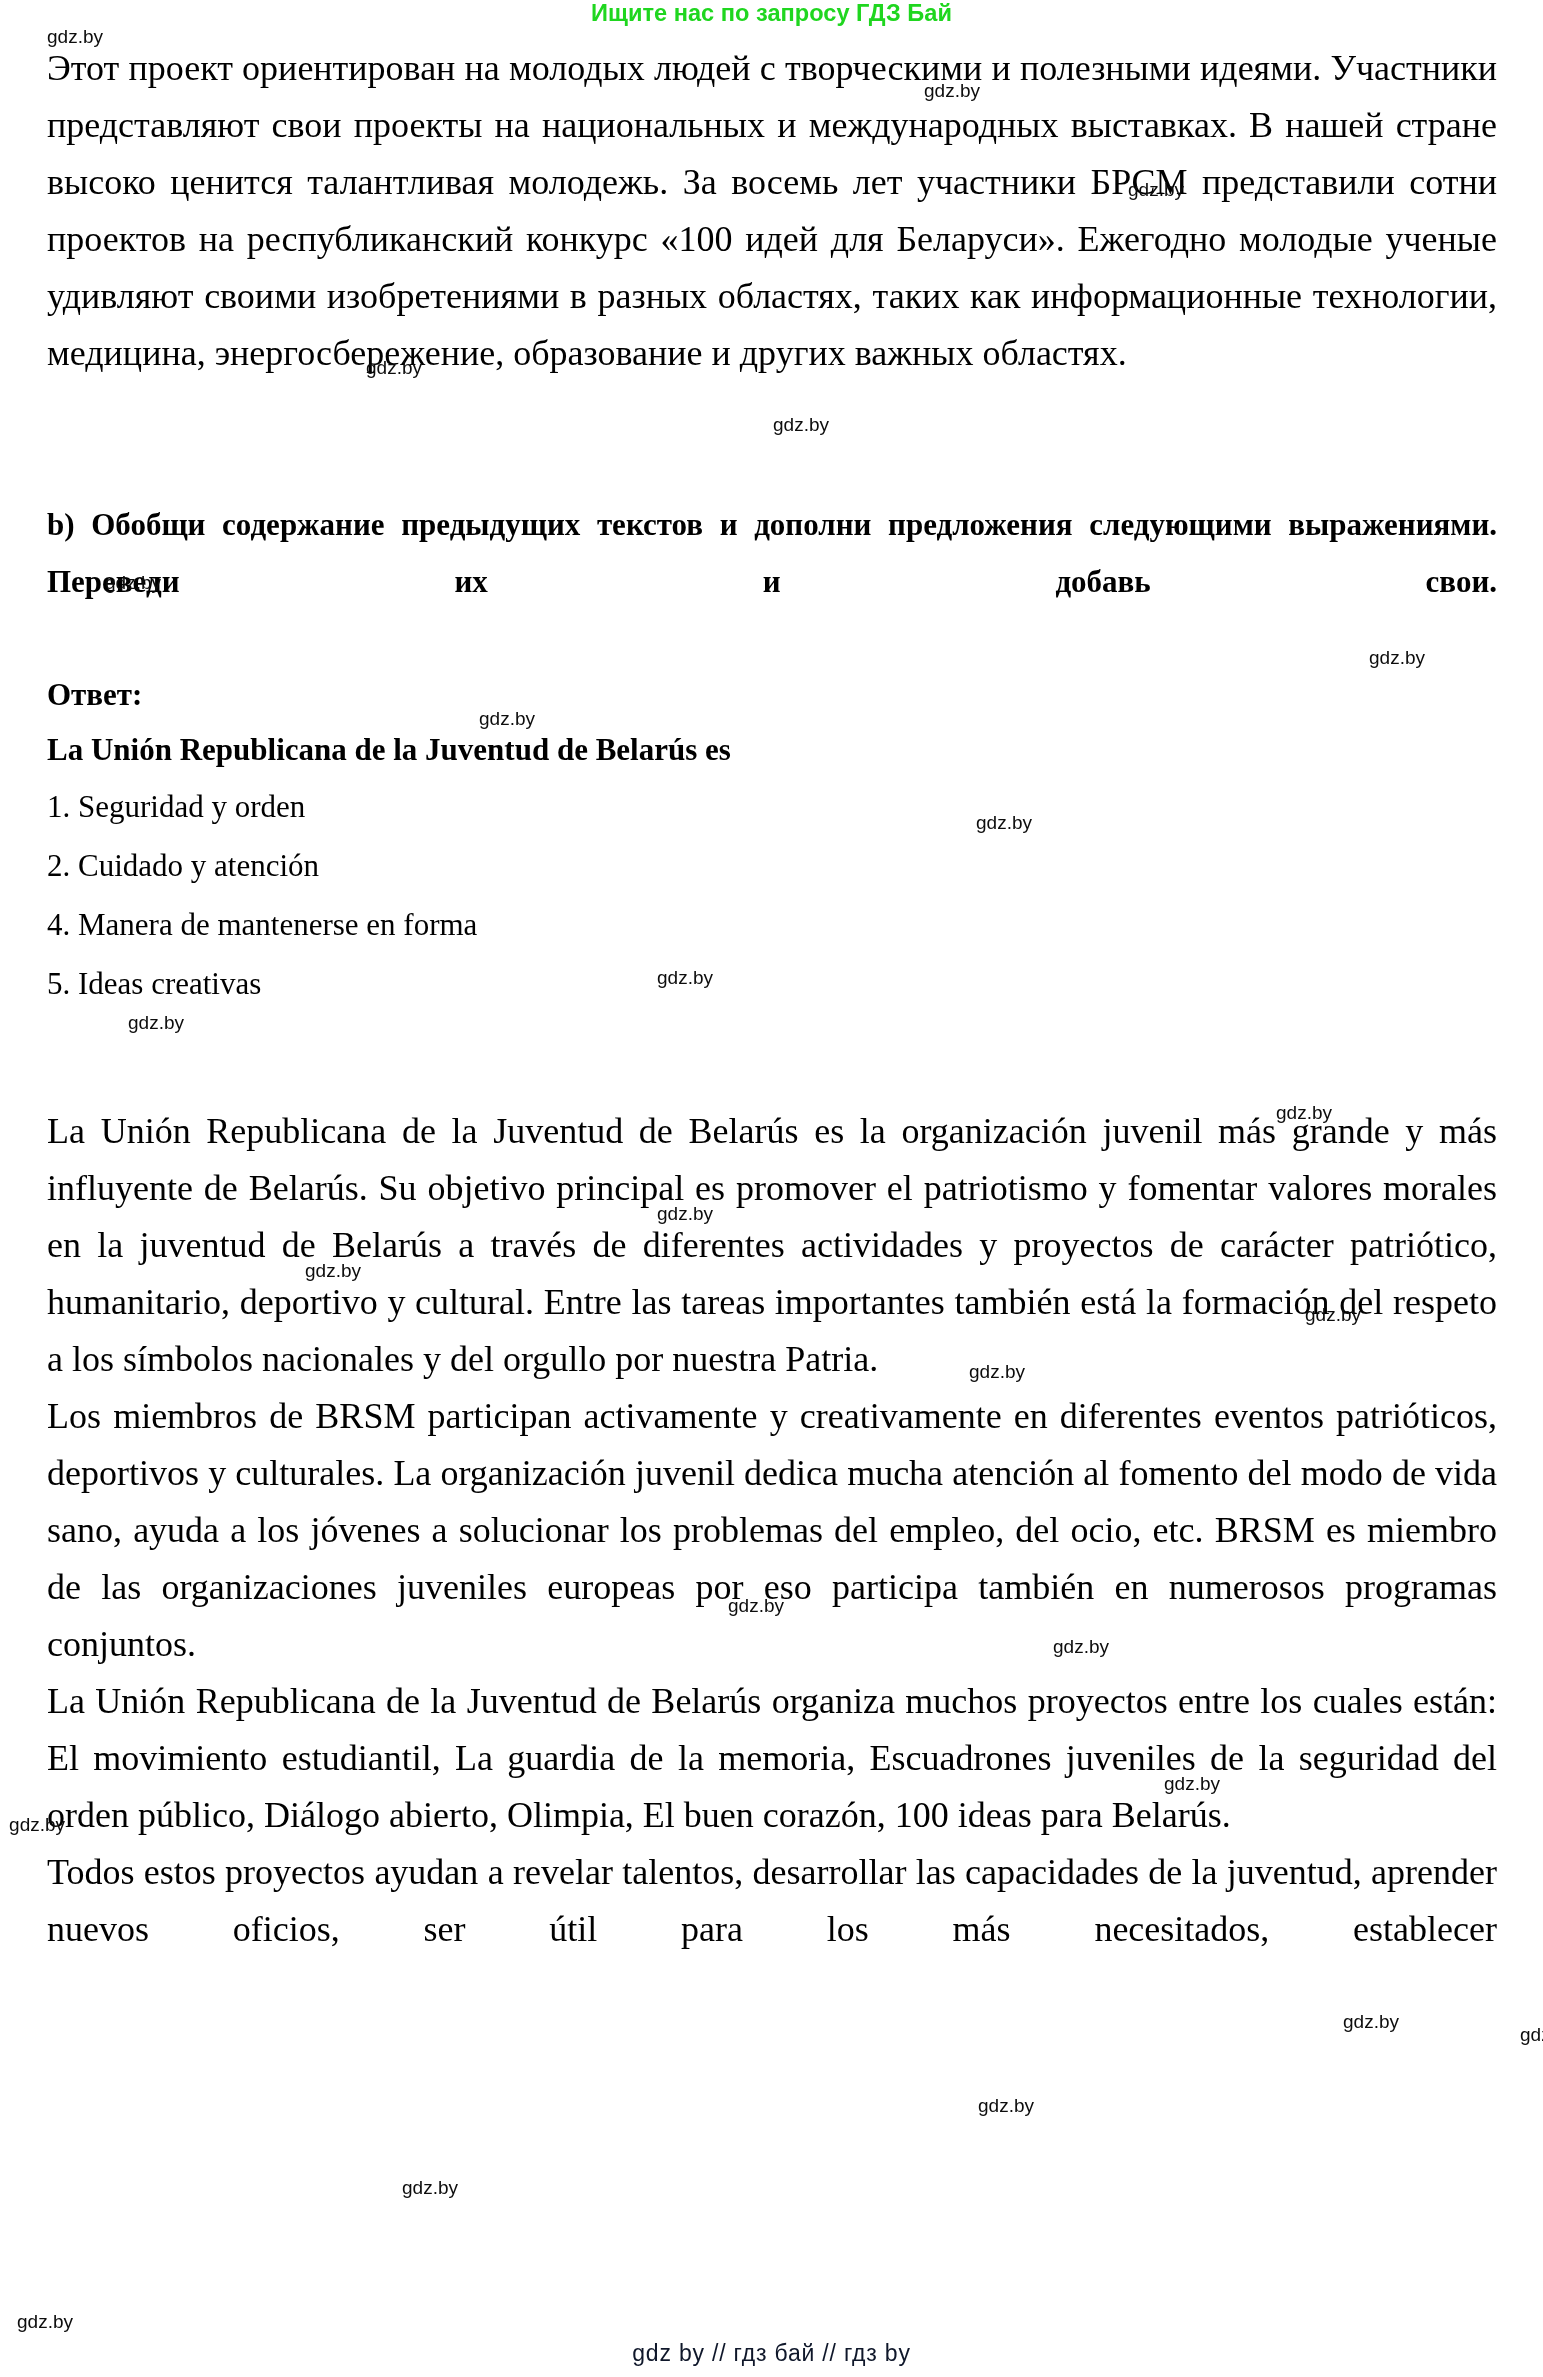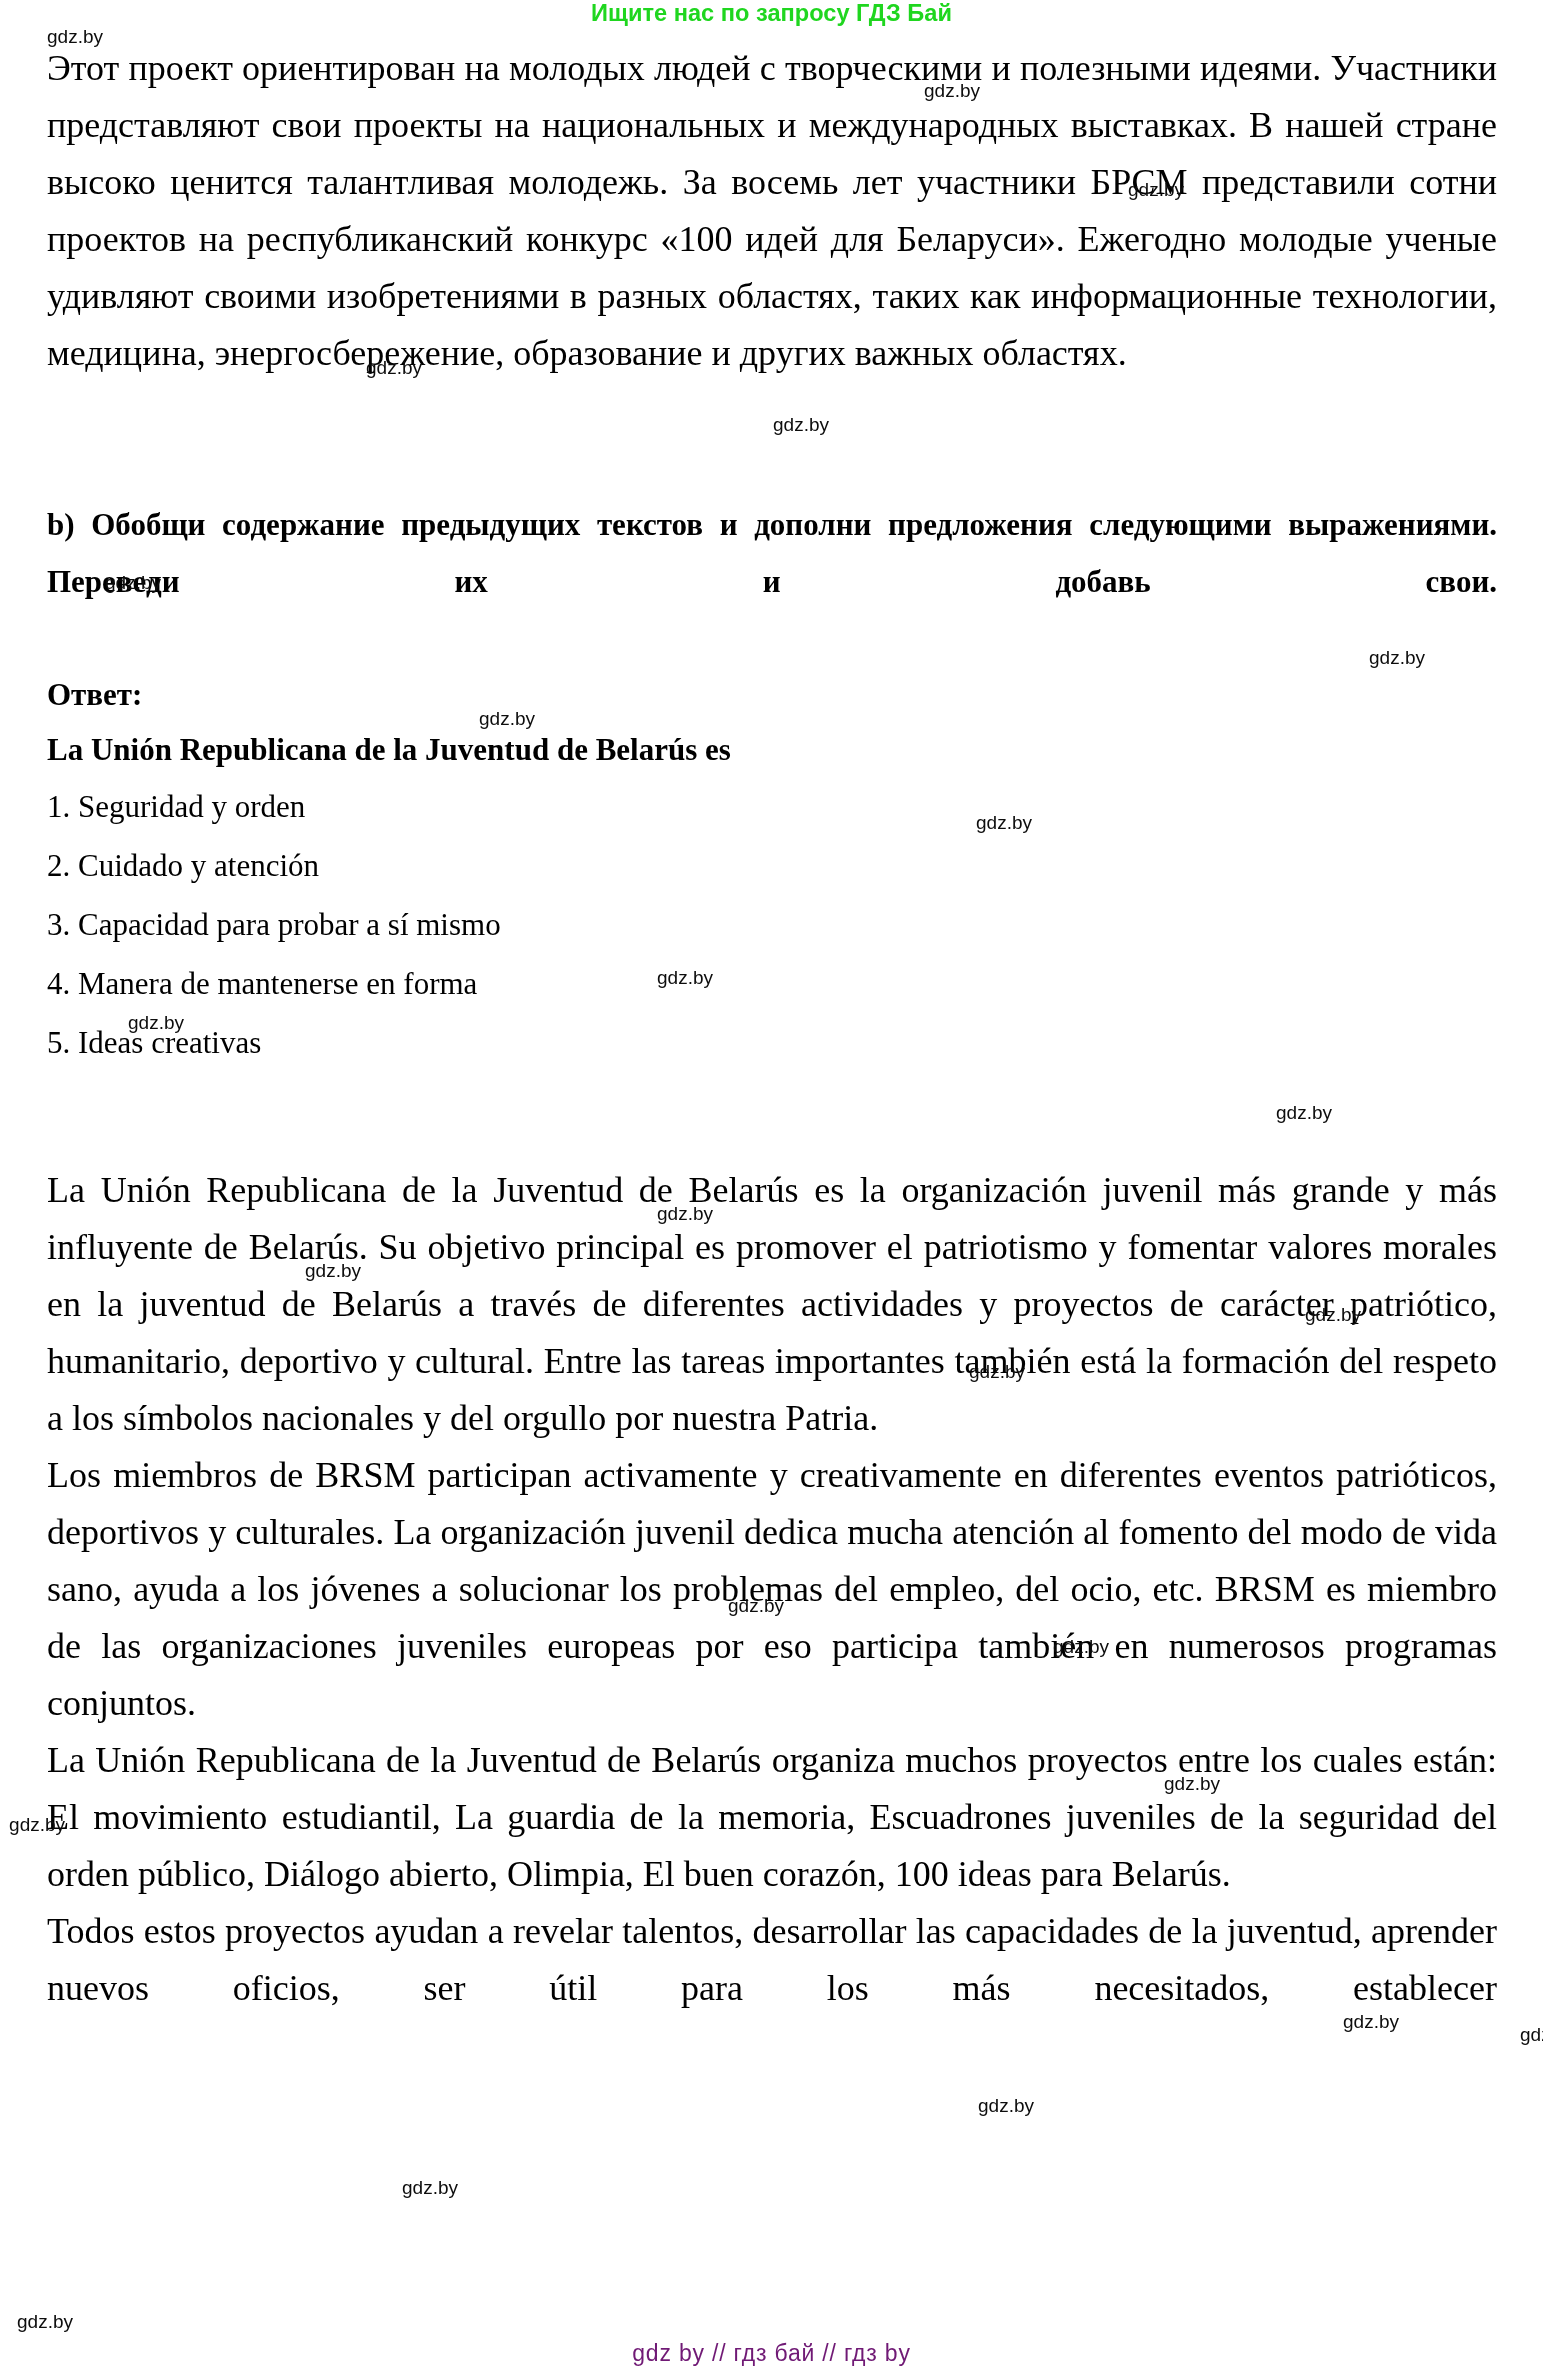--- a/index.html
+++ b/index.html
@@ -190,35 +190,34 @@
 
     <p class="bold-task">b) Обобщи содержание предыдущих текстов и дополни предложения следующими выражениями. Переведи их и добавь свои.</p>
 
     <p class="answer-label">Ответ:</p>
 
     <p class="list-head">La Unión Republicana de la Juventud de Belarús es</p>
 
     <ul class="num-list" id="answer-items">
       <li>1. Seguridad y orden</li>
       <li>2. Cuidado y atención</li>
-      <li>3. Capacidad para probar a sí mismo</li>
       <li>4. Manera de mantenerse en forma</li>
       <li>5. Ideas creativas</li>
     </ul>
 
     <div class="spacer-lg"></div>
 
     <p class="para">La Unión Republicana de la Juventud de Belarús es la organización juvenil más grande y más influyente de Belarús. Su objetivo principal es promover el patriotismo y fomentar valores morales en la juventud de Belarús a través de diferentes actividades y proyectos de carácter patriótico, humanitario, deportivo y cultural. Entre las tareas importantes también está la formación del respeto a los símbolos nacionales y del orgullo por nuestra Patria.</p>
 
     <p class="para">Los miembros de BRSM participan activamente y creativamente en diferentes eventos patrióticos, deportivos y culturales. La organización juvenil dedica mucha atención al fomento del modo de vida sano, ayuda a los jóvenes a solucionar los problemas del empleo, del ocio, etc. BRSM es miembro de las organizaciones juveniles europeas por eso participa también en numerosos programas conjuntos.</p>
 
     <p class="para">La Unión Republicana de la Juventud de Belarús organiza muchos proyectos entre los cuales están: El movimiento estudiantil, La guardia de la memoria, Escuadrones juveniles de la seguridad del orden público, Diálogo abierto, Olimpia, El buen corazón, 100 ideas para Belarús.</p>
 
     <p class="para last-justify">Todos estos proyectos ayudan a revelar talentos, desarrollar las capacidades de la juventud, aprender nuevos oficios, ser útil para los más necesitados, establecer</p>
 
   </div>
 
   <div class="footer">
-    <span class="footer-text" style="color: #701a75;">gdz by  //  гдз бай  //  гдз by</span>
+    <span class="footer-text" style="color: #0f172a;">gdz by  //  гдз бай  //  гдз by</span>
   </div>
 
 </div>
 
 
 </body></html>

